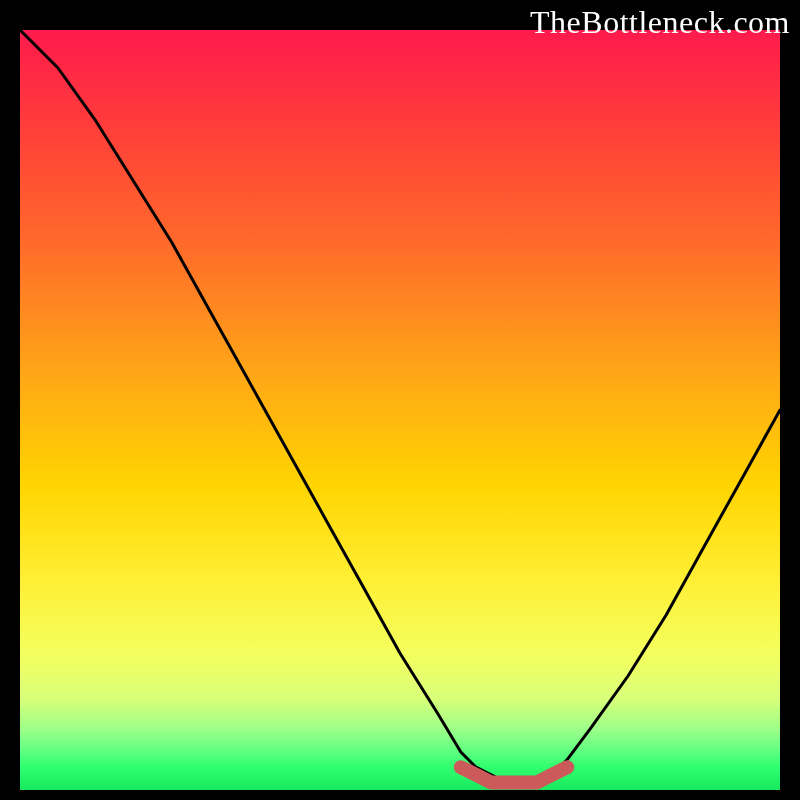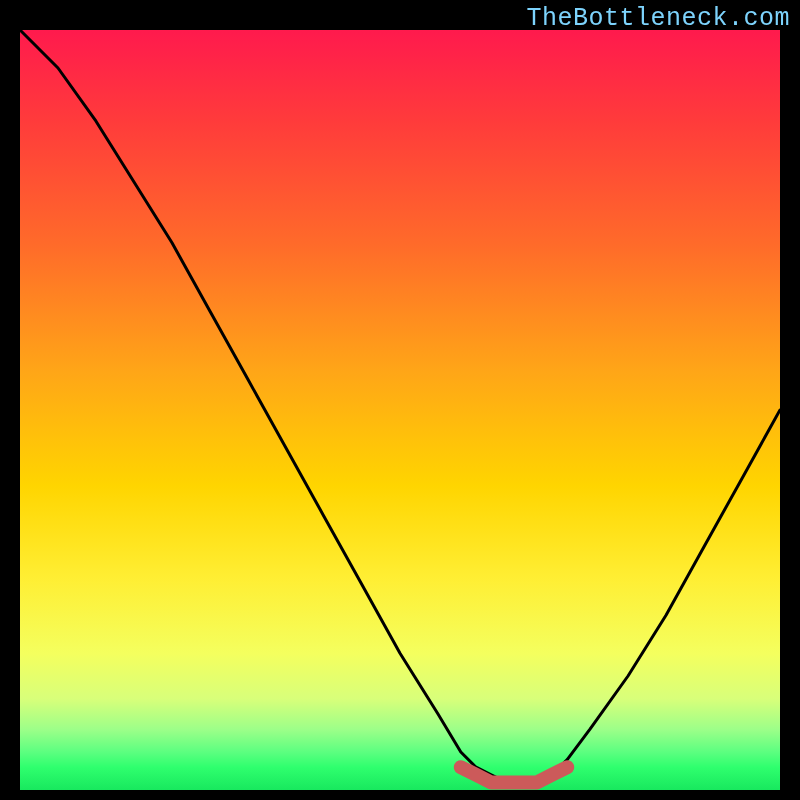--- a/index.html
+++ b/index.html
@@ -36,23 +36,23 @@
       #9dff89 92%,
       #5cff80 95%,
       #2fff6e 97%,
       #18e85e 100%
     );
   }
   .watermark {
     position: absolute;
     top: 4px;
     right: 10px;
-    color: #7dd3fc;
-    font-family: Liberation Mono, monospace;
-    font-size: 25px;
+    color: #ffffff;
+    font-family: Liberation Serif, serif;
+    font-size: 32px;
     letter-spacing: 0.5px;
     user-select: none;
   }
   svg.curve {
     position: absolute;
     left: 0;
     top: 0;
     width: 760px;
     height: 760px;
   }

